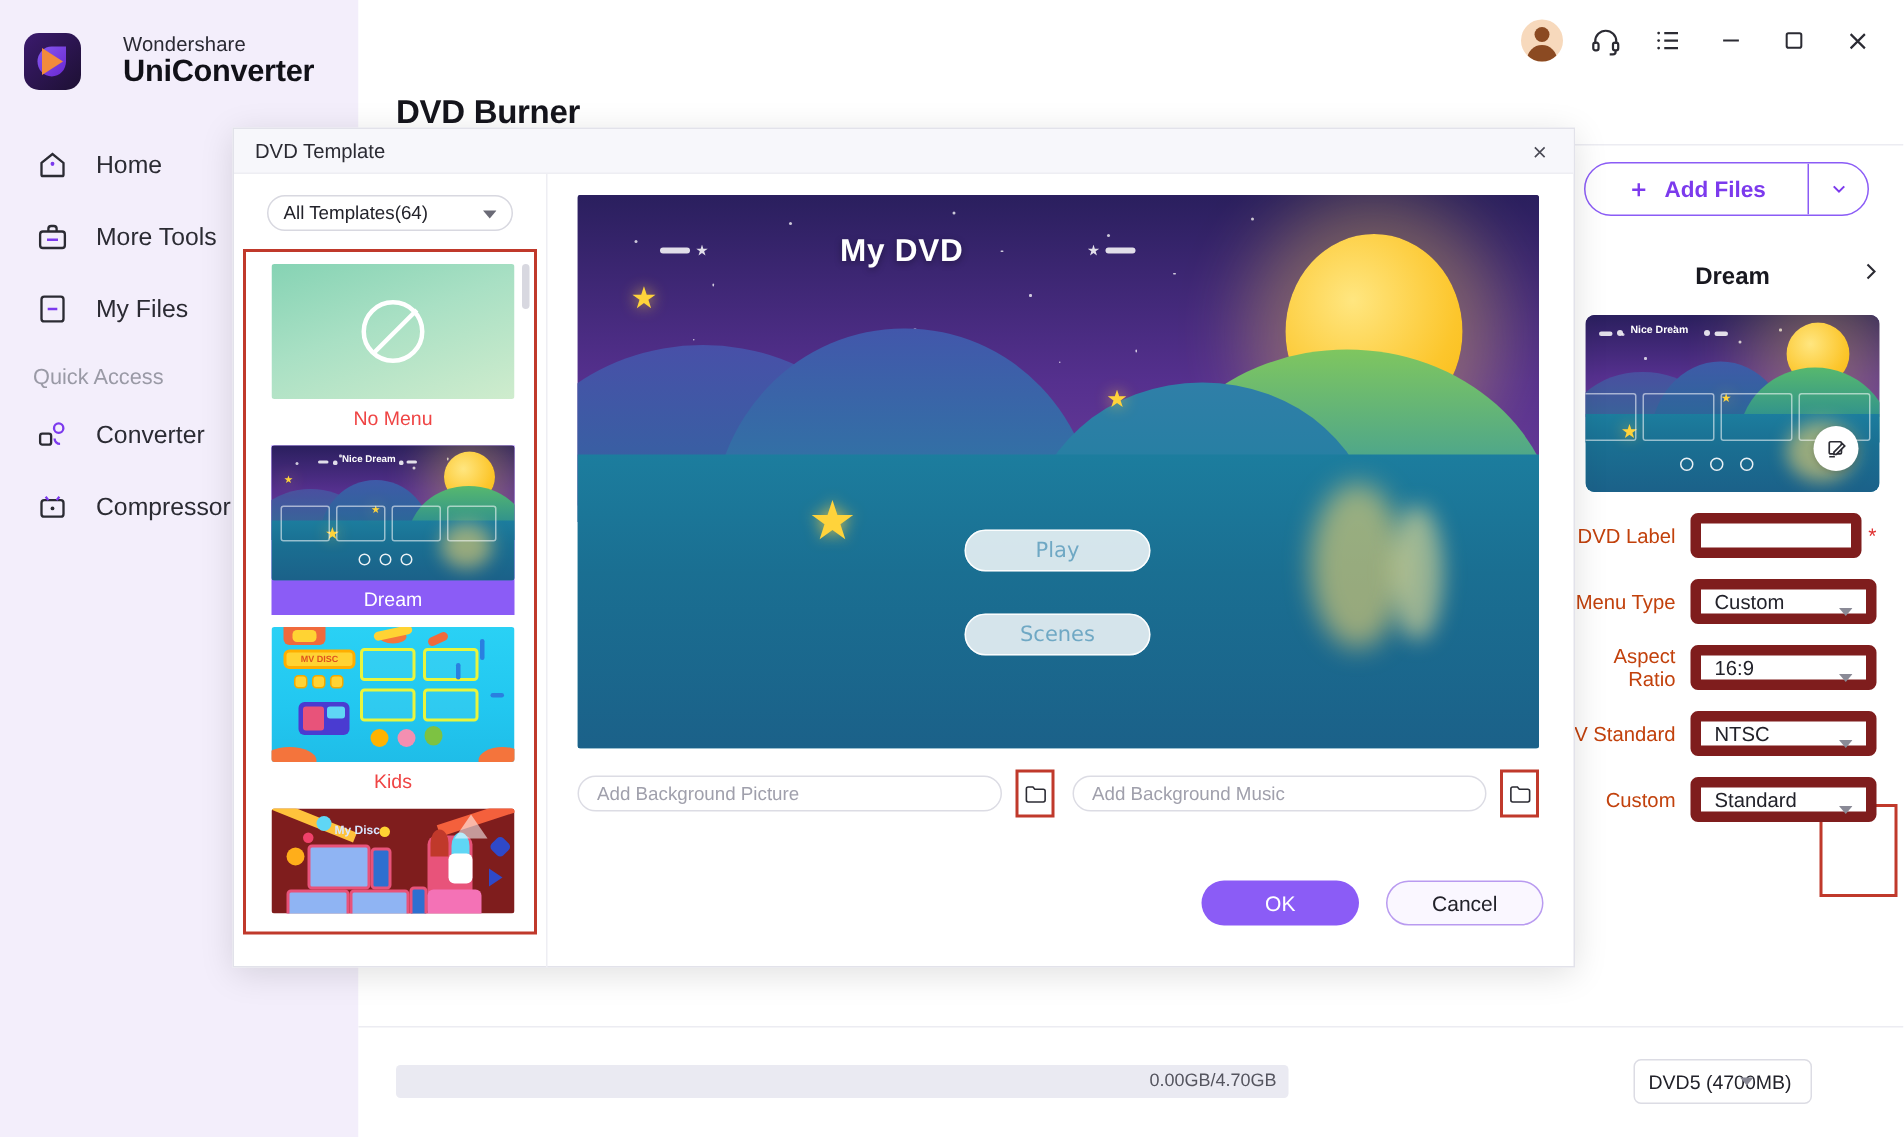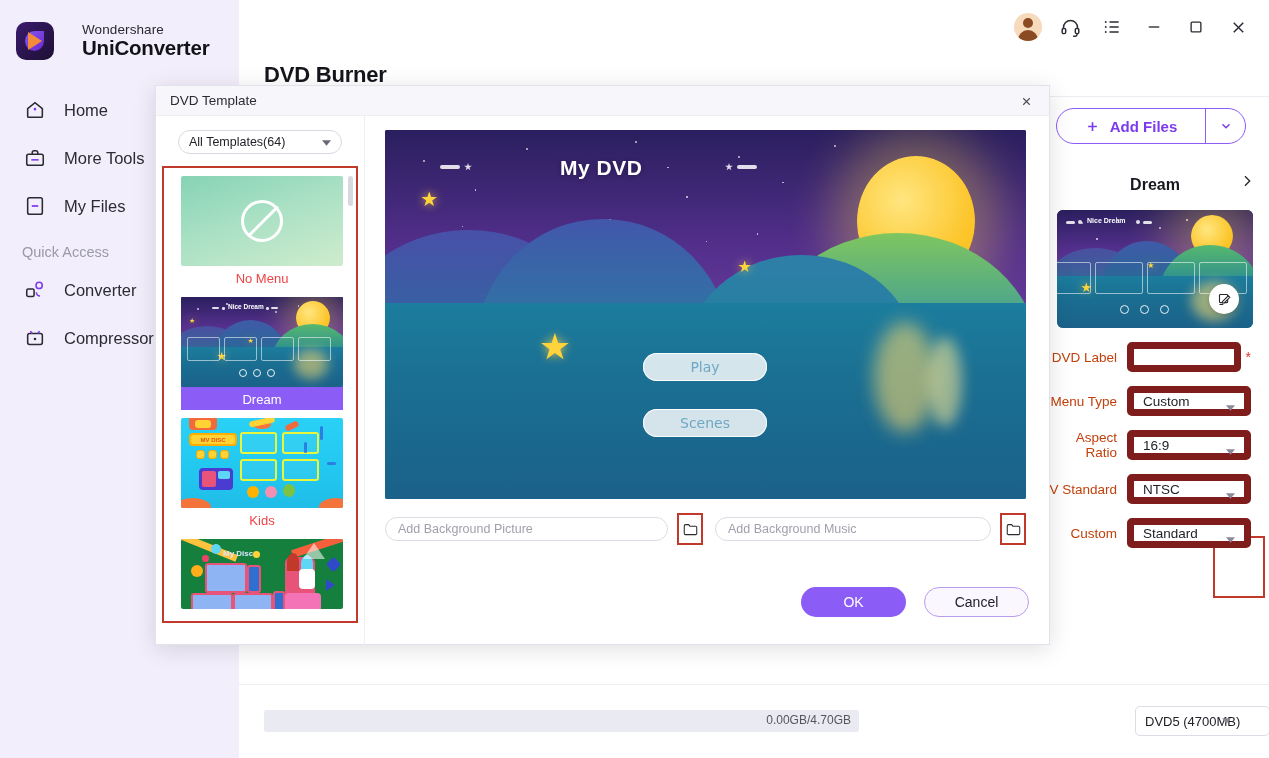--- a/index.html
+++ b/index.html
@@ -116,23 +116,23 @@
   
   #bottom-rule { position:absolute; left:0; top:684px; width:1030px; height:1px; background:#ececf2; }
   #progress {
     position:absolute; left: 25px; top: 710px; width: 595px; height: 22px;
     background:#eaeaf2; border-radius:3px;
   }
   #progress-text {
     position:absolute; right: 8px; top: 3px; font-size:12px; color:#55555f;
   }
   #disc-select {
-    position:absolute; left: 850px; top: 706px; width: 135px; height: 30px;
+    position:absolute; left: 850px; top: 706px; width: 119px; height: 30px;
     border:1px solid #dcdce4; border-radius:5px; background:#fff;
-    display:flex; align-items:center; padding:0 9px; font-size:13px; color:#22222a; cursor:pointer;margin-left:46px;
+    display:flex; align-items:center; padding:0 9px; font-size:13px; color:#22222a; cursor:pointer;
   }
   #dlg-head {
     height: 30px; background:#f7f7fb; border-bottom:1px solid #eeeef3;
     display:flex; align-items:center; padding-left:14px; position:relative;
   }
   #dlg-title { font-size:13.5px; color:#2b2b33; }
   #dlg-close { position:absolute; right:8px; top:4px; width:30px; height:22px;
     display:flex; align-items:center; justify-content:center; cursor:pointer; }
 
   #dlg-body { display:flex; height: 529px; }
@@ -220,21 +220,21 @@
 
   
   .kids { position:absolute; inset:0; background: linear-gradient(180deg,#2ad1f5 0%, #22c7f0 60%, #1fbde8 100%); }
   .kbox { position:absolute; border:2px solid #e8f53c; border-radius:3px; background:rgba(255,255,255,.06); }
   .kbadge { position:absolute; background:#ffd333; border:2px solid #ffae00; border-radius:4px;
     color:#e0531f; font-size:6px; font-weight:bold; display:flex; align-items:center; justify-content:center; }
   .kchip { position:absolute; border-radius:3px; }
   .kblob { position:absolute; border-radius:50%; }
 
   
-  .disc4 { position:absolute; inset:0; background:#15803d; }
+  .disc4 { position:absolute; inset:0; background:#7f1d1d; }
   .d4tv { position:absolute; border:2px solid #e8537a; border-radius:3px; background:#8fb4f3; }
   .d4bar { position:absolute; }
 </style>
 </head>
 <body>
 
 <div id="app">
 
   <div id="sidebar">
     <div class="brand">

